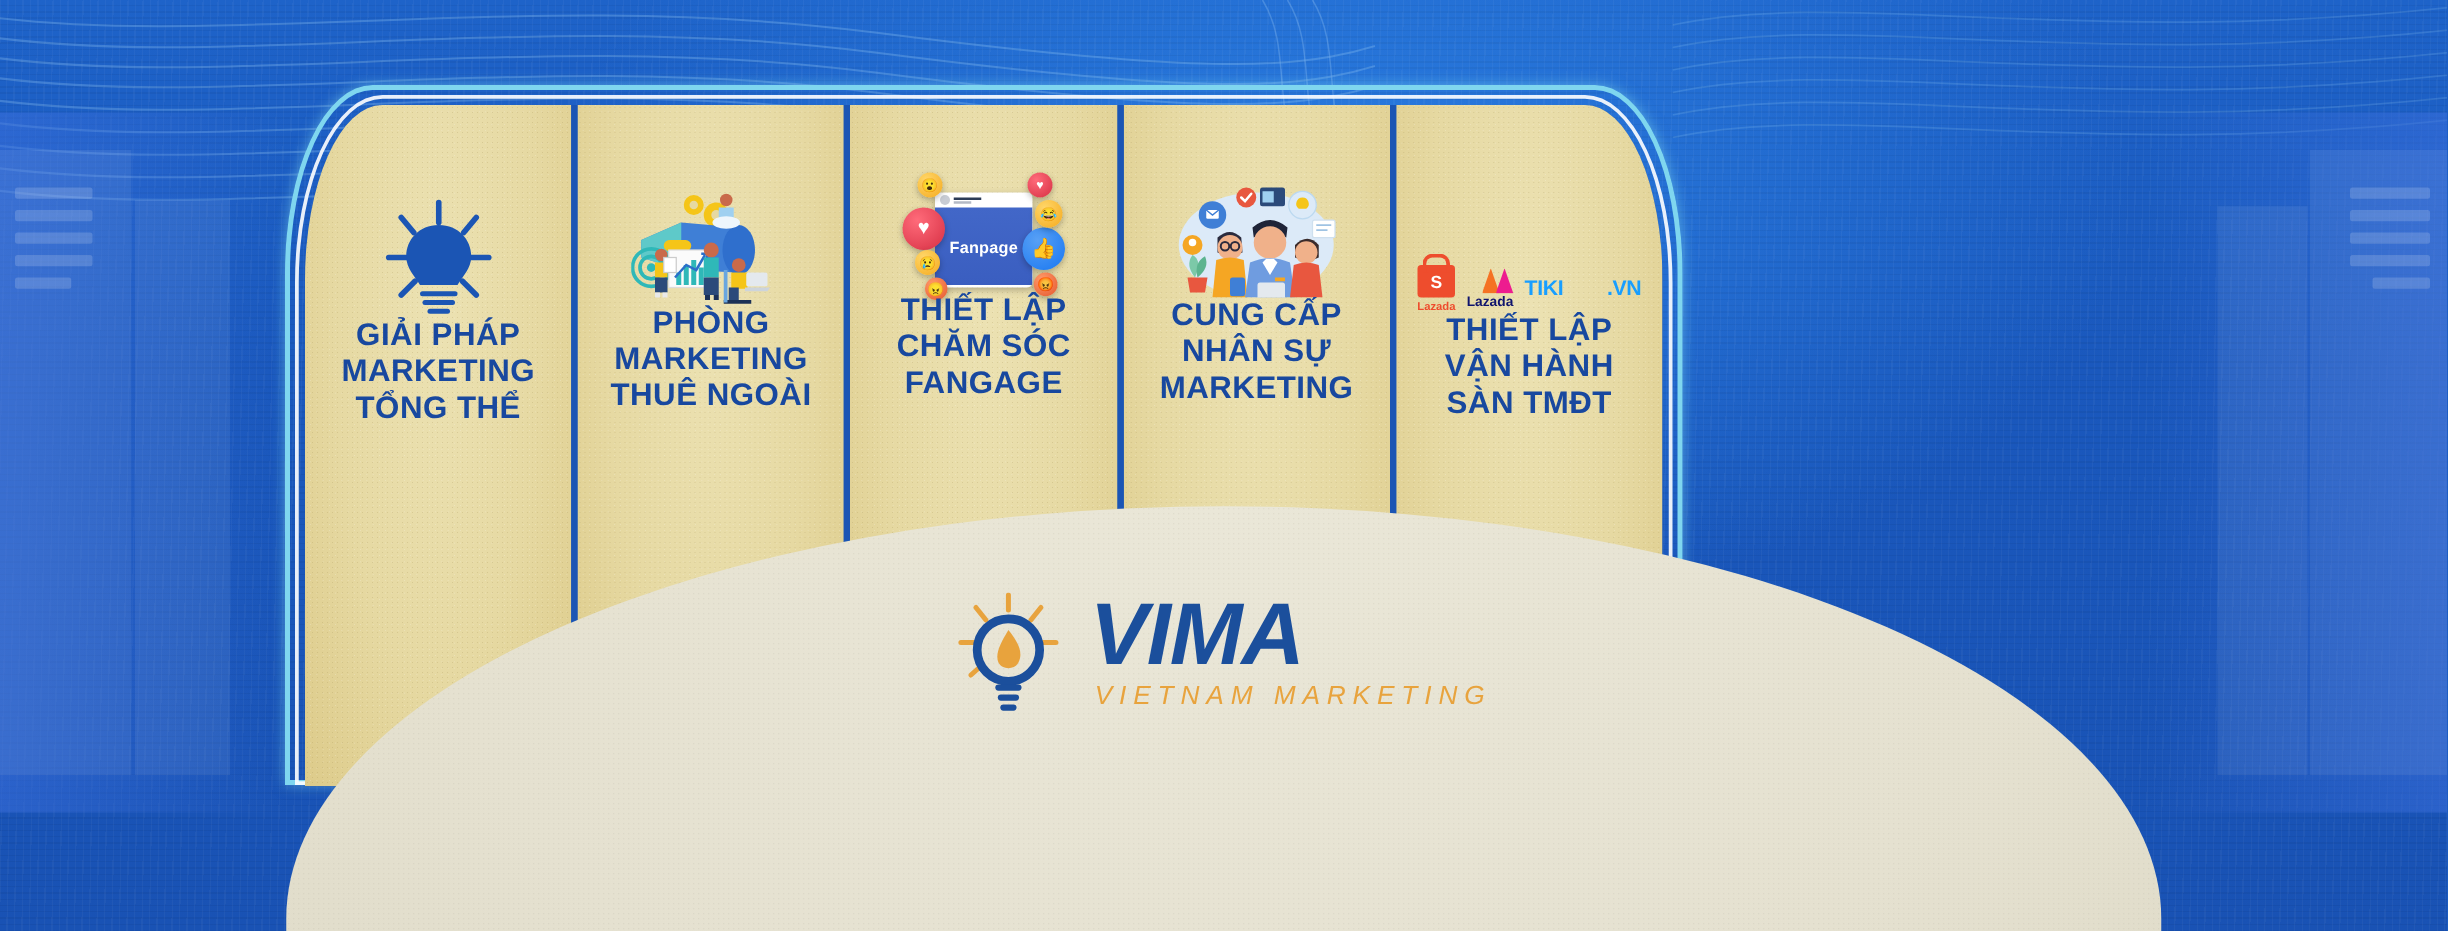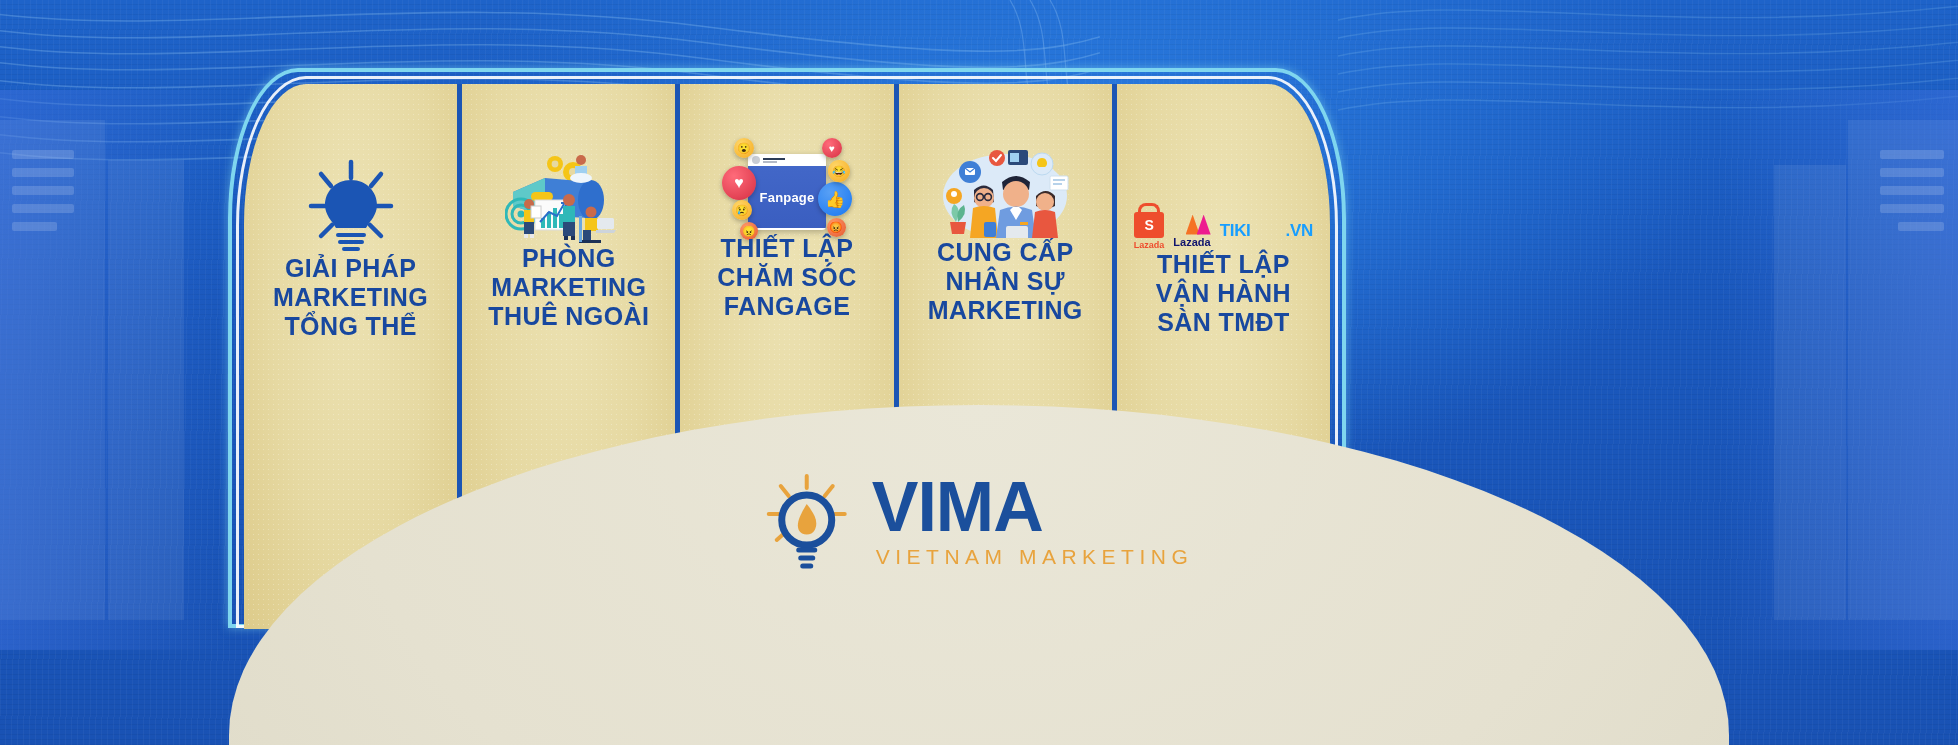--- a/index.html
+++ b/index.html
@@ -199,20 +199,21 @@
     background-size:4px 4px;
   }
 
   
   .logo {
     position:absolute;
     left:50%; transform:translateX(-50%);
     bottom:175px;
     display:flex; align-items:center; gap:23px;
     z-index:5;
+    font-style:italic;
   }
   .logo-mark { width:84px;height:96px;position:relative; }
   .logo-text { display:flex; flex-direction:column; }
   .logo-name {
     font-size:70px; font-weight:bold; color:#1b4f9c; line-height:.9;
     letter-spacing:-1px;
   }
   .logo-sub {
     font-size:21px; letter-spacing:5.5px; color:#e8a33d; font-weight:normal;
     margin-top:6px; padding-left:4px;

